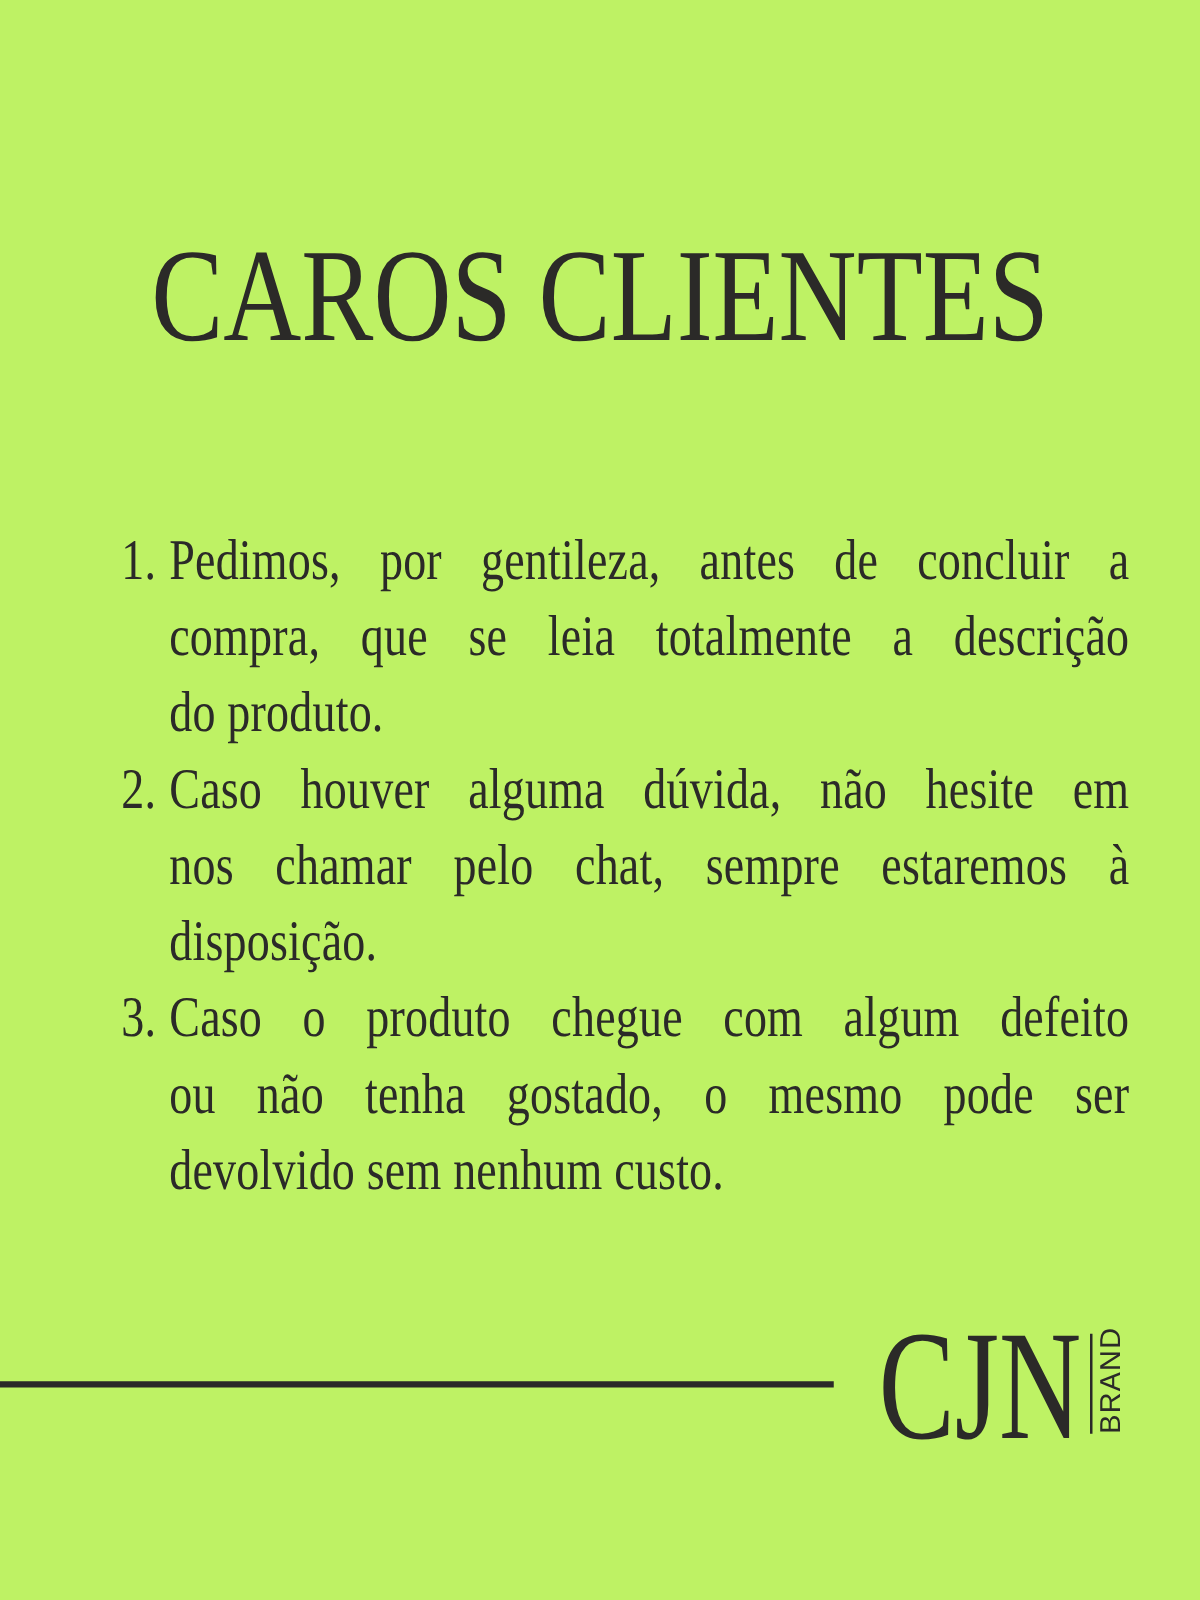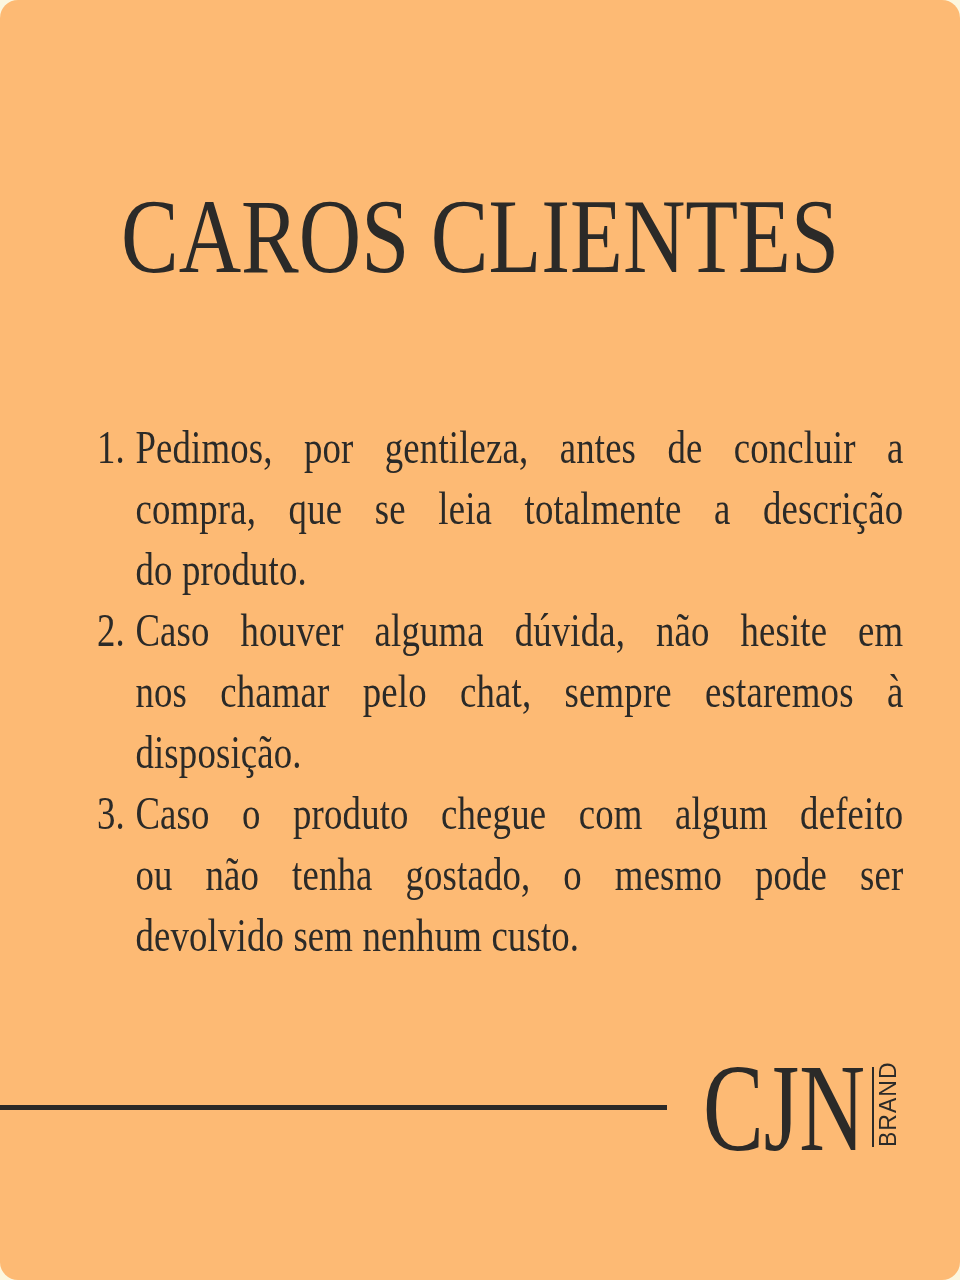--- a/index.html
+++ b/index.html
@@ -4,25 +4,24 @@
 <style>
   html, body {
     margin: 0;
     padding: 0;
     background: #FCF7DF;
   }
   .canvas {
     position: relative;
     width: 960px;
     height: 1280px;
-    background: #fdba74;
+    background: #bef264;
     overflow: hidden;
     color: #2B2A28;
     font-family: "Liberation Serif", serif;
-    border-radius: 18px;
   }
 
   
   .title-svg {
     display: block;
     margin: 187px auto 0 auto;
   }
 
   
   .notes {

